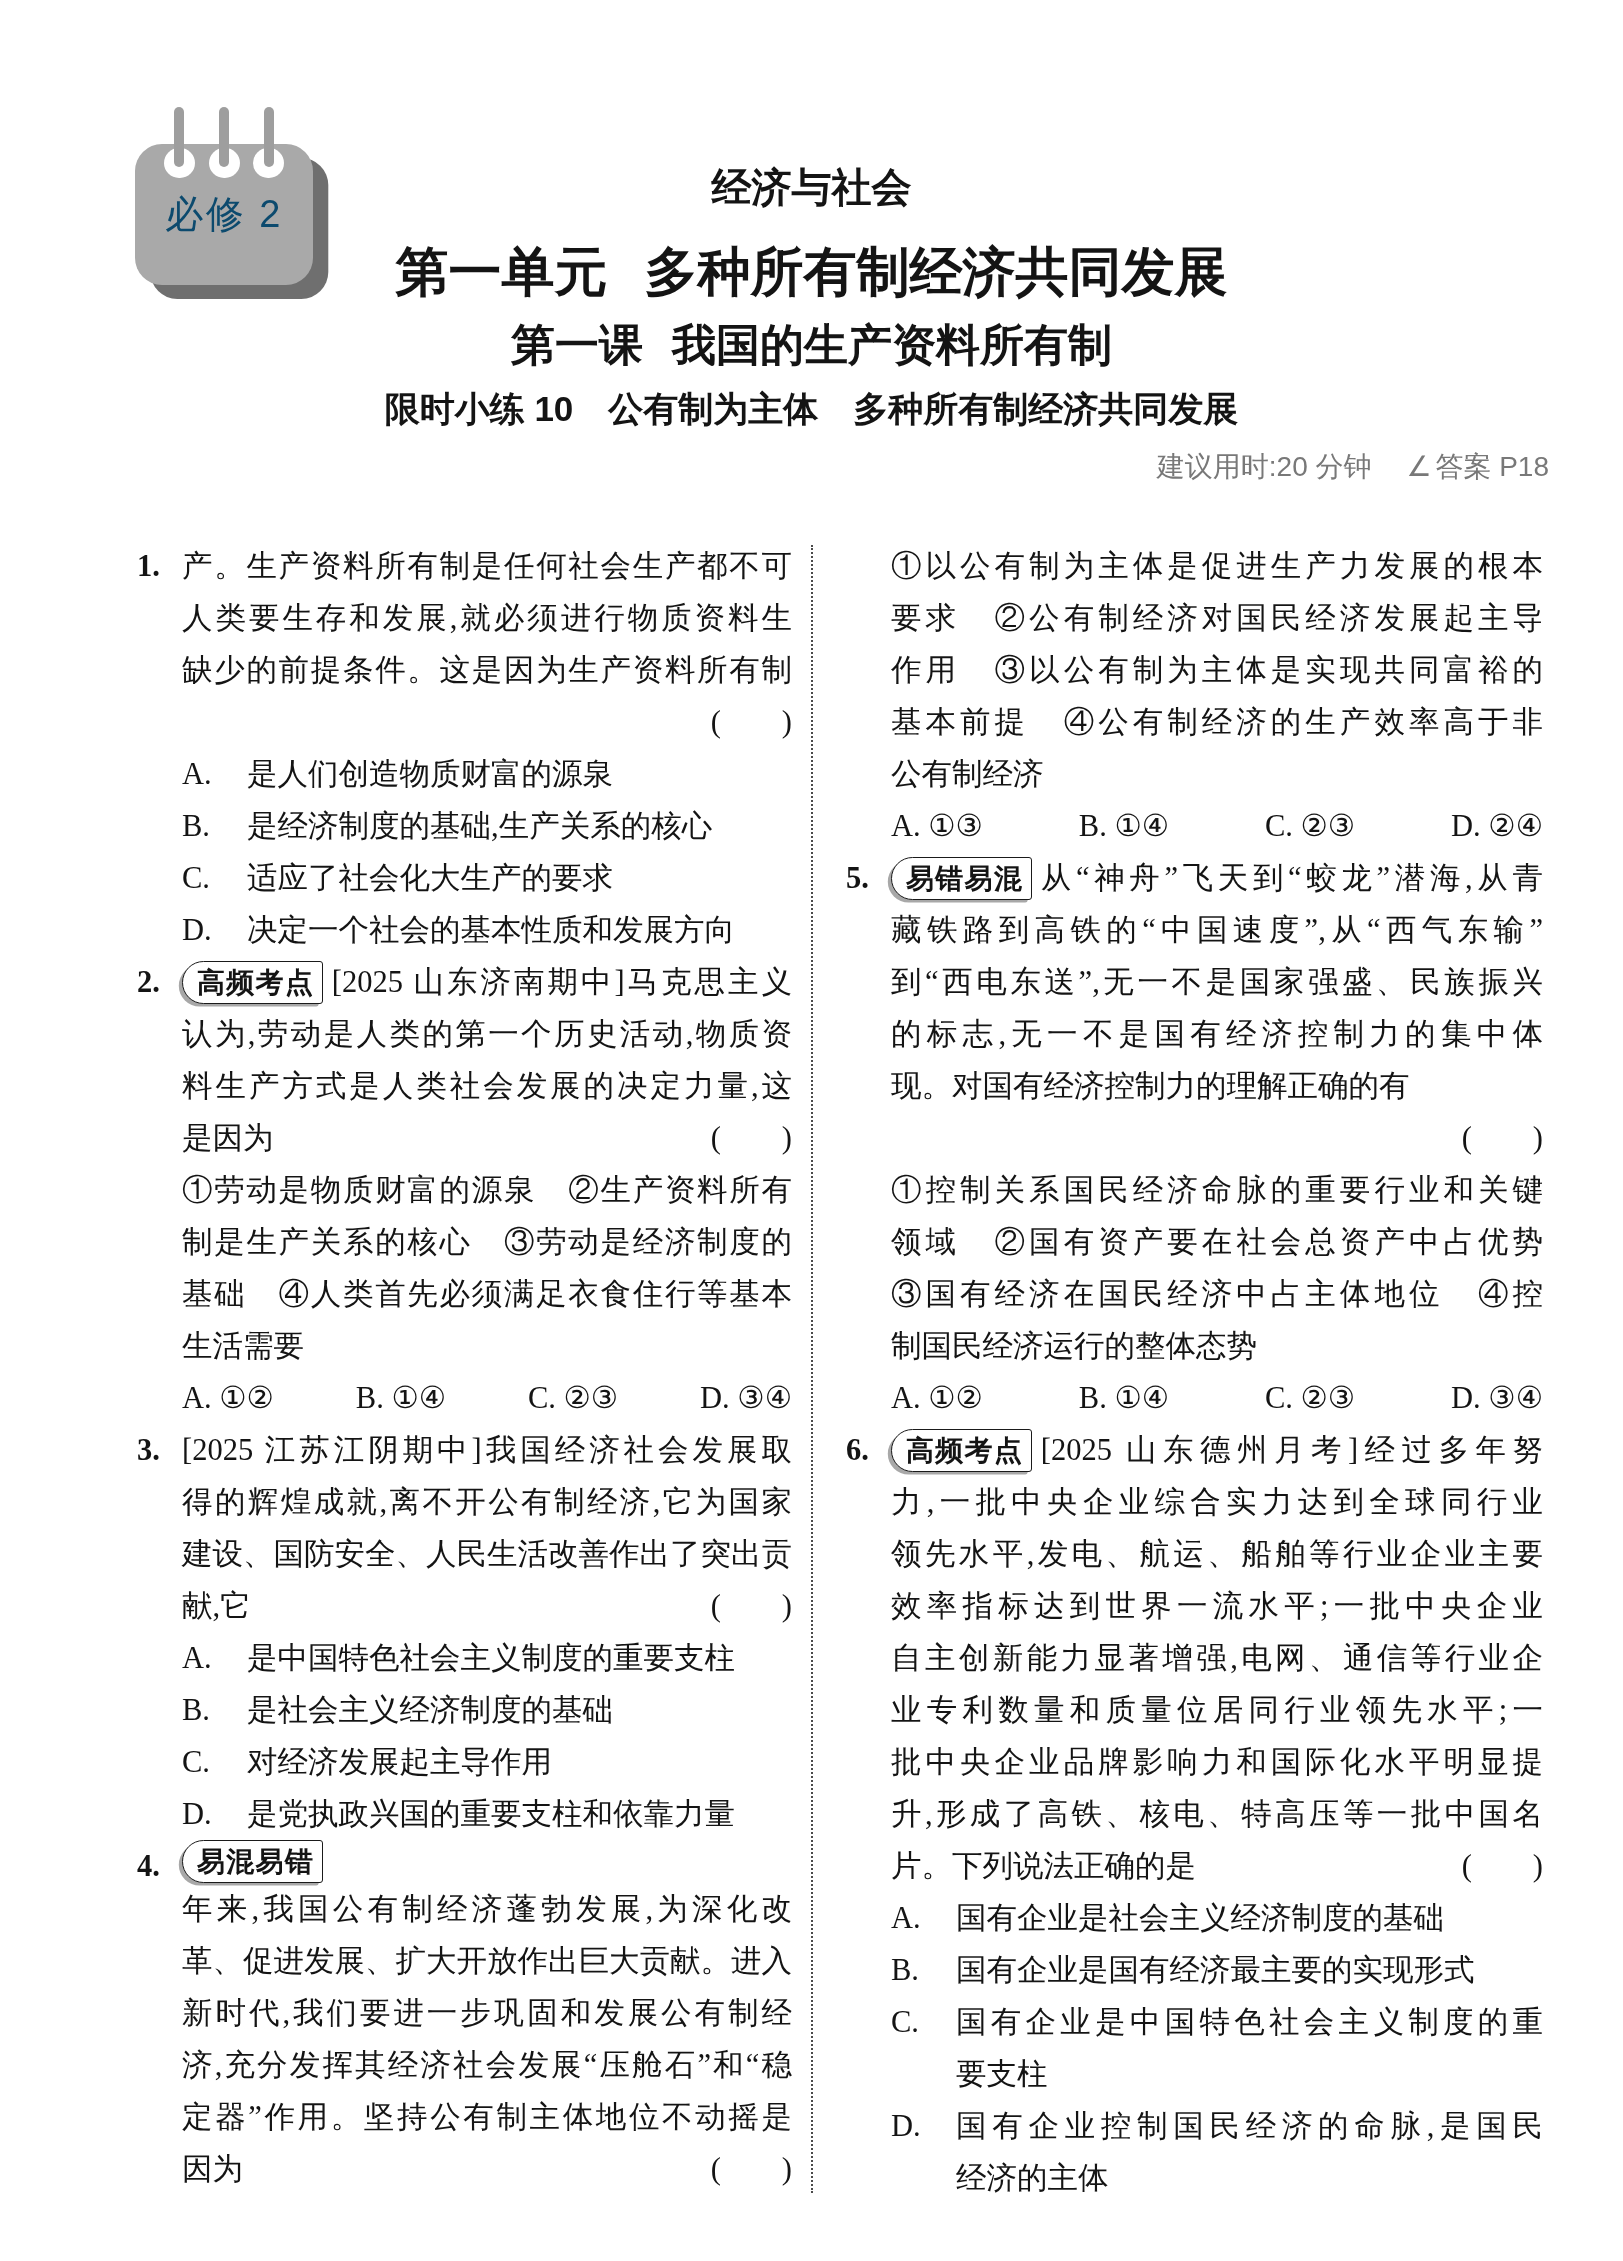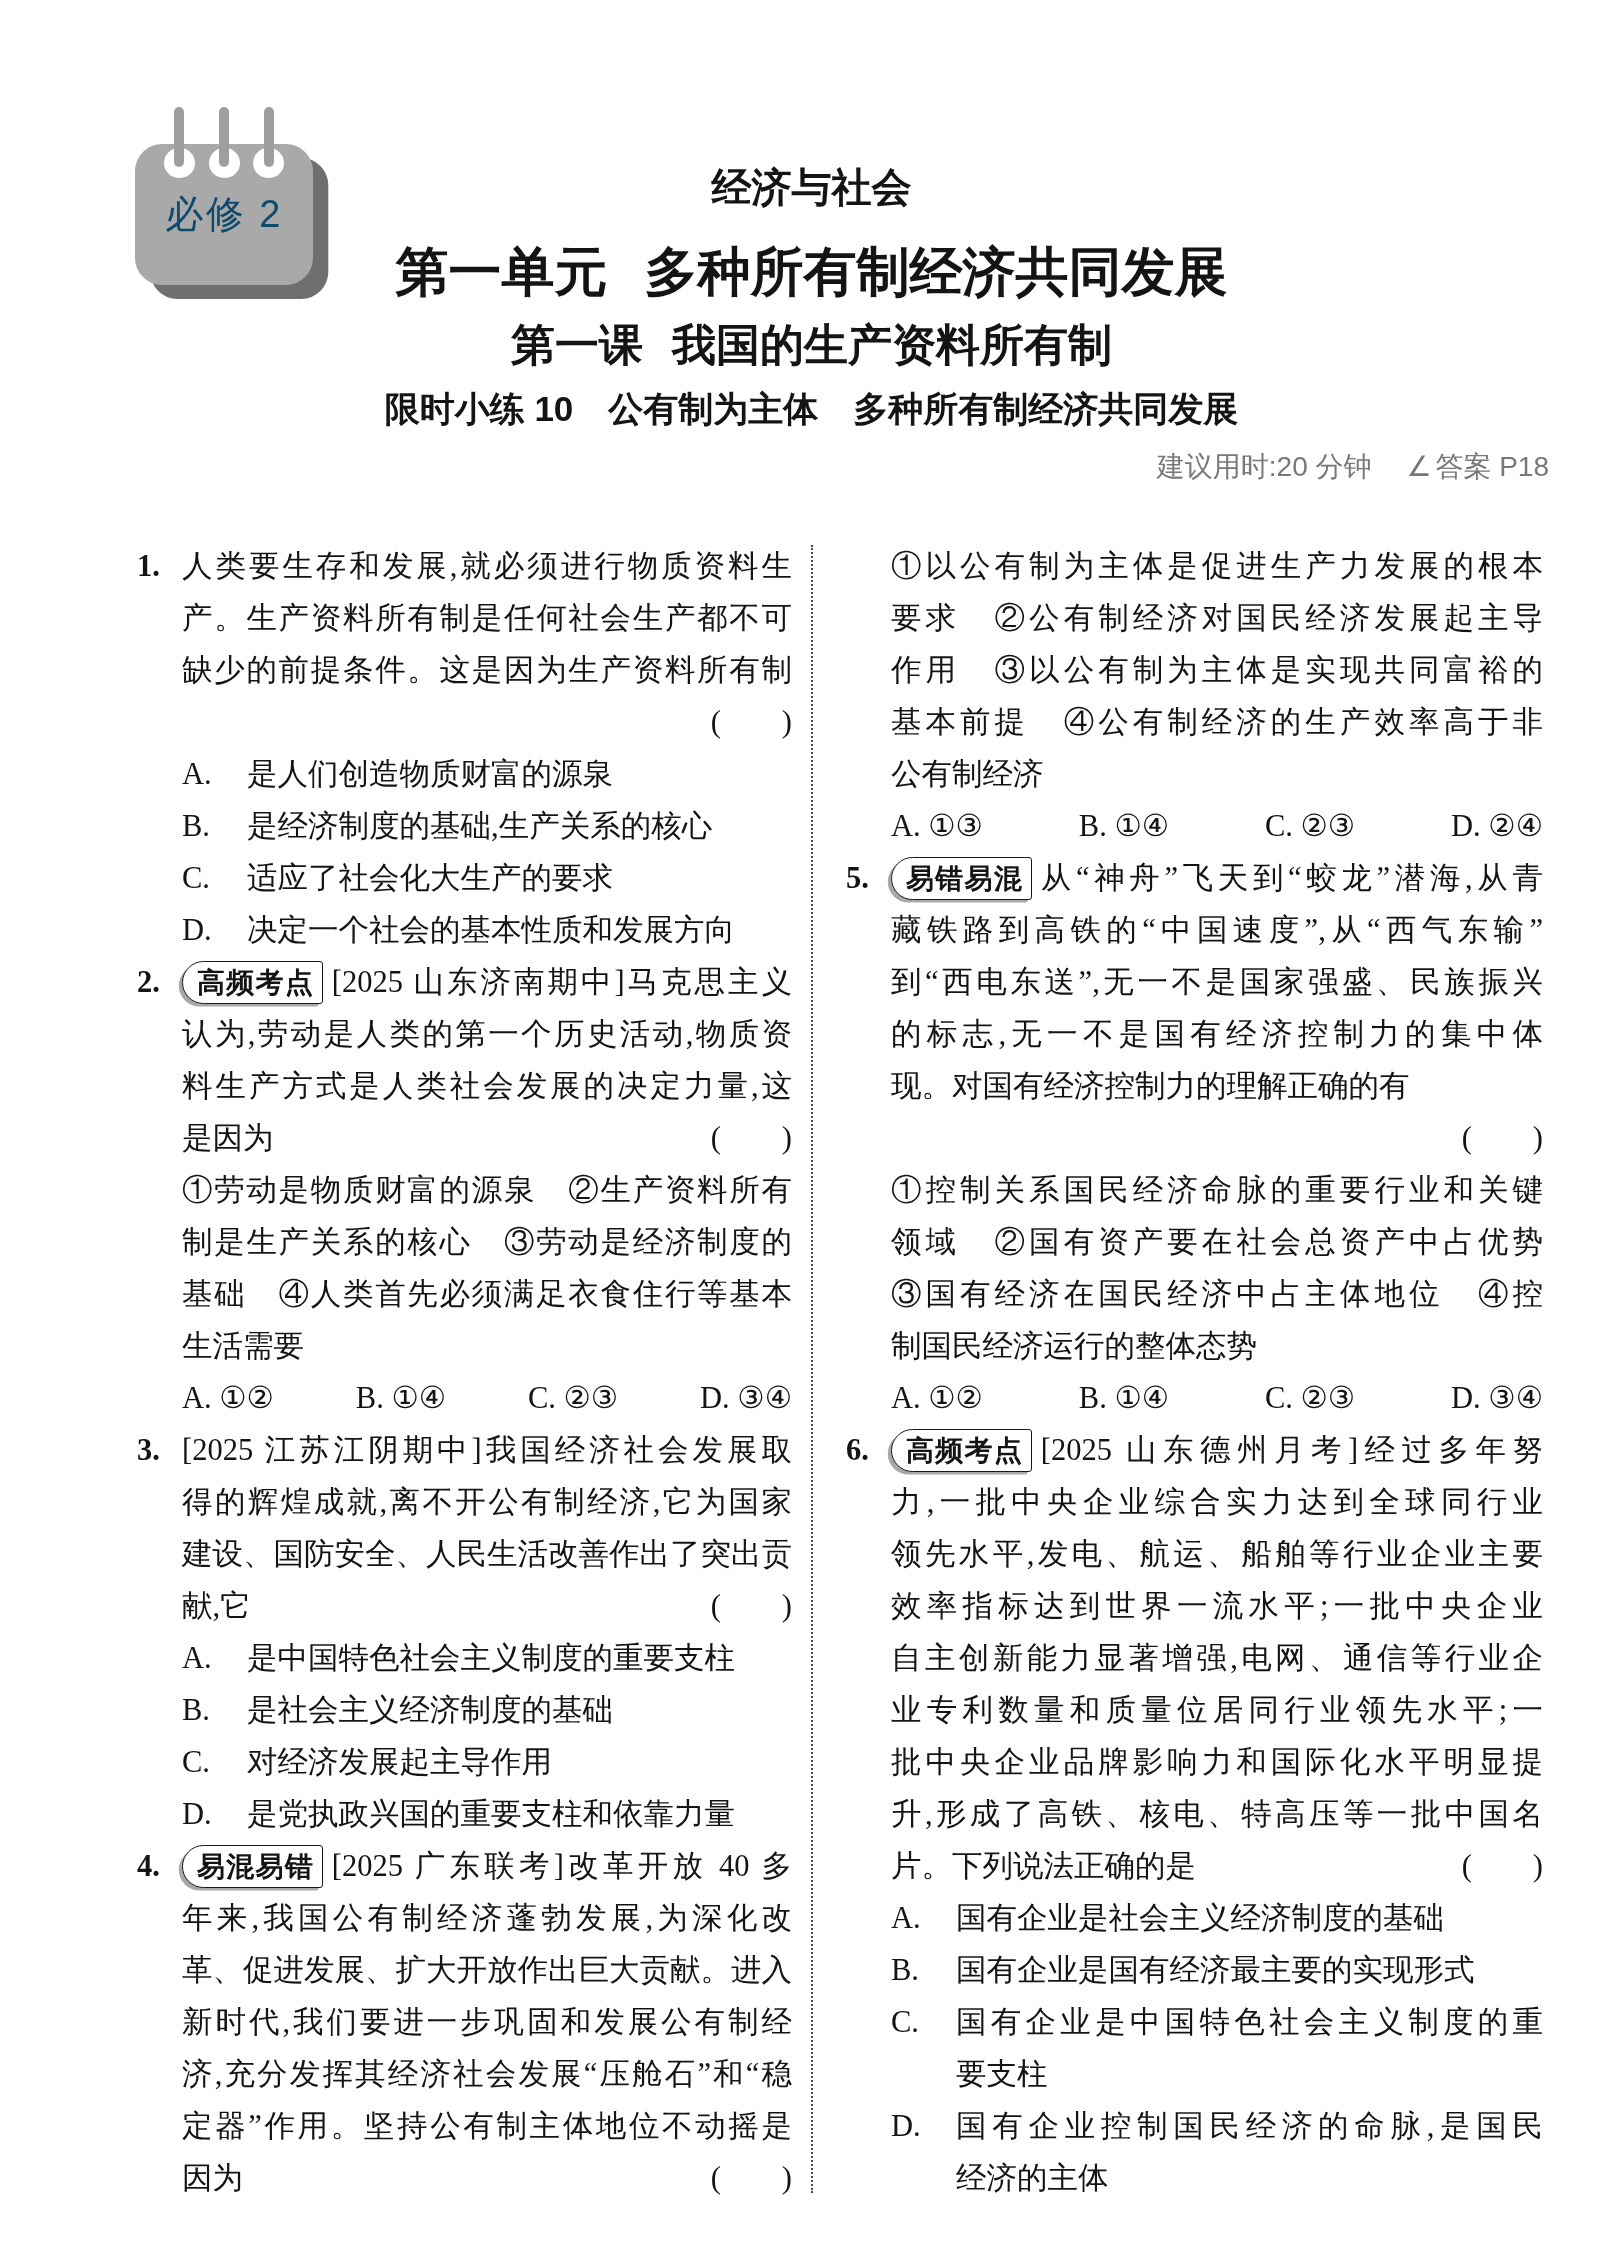--- a/index.html
+++ b/index.html
@@ -79,22 +79,22 @@
   <div class="practice-title">限时小练 10　公有制为主体　多种所有制经济共同发展</div>
   <div class="meta">
     <span>建议用时:20 分钟</span><span class="ans"><span class="angle">∠</span><span>答案 P18</span></span>
   </div>
 
   <div class="divider"></div>
   <div class="col col-left" id="col-left">
       <div class="question">
         <div class="qnum">1.</div>
         <div class="qbody">
+          <div class="qline j">产。生产资料所有制是任何社会生产都不可</div>
           <div class="qline j">人类要生存和发展,就必须进行物质资料生</div>
-          <div class="qline j">产。生产资料所有制是任何社会生产都不可</div>
           <div class="qline j">缺少的前提条件。这是因为生产资料所有制</div>
           <div class="qline brkline">
             <span class="qtext"></span>
             <span class="bracket">(　　)</span>
           </div>
           <div class="opt">
             <span class="optlabel">A.</span>
             <div class="optbody">
               <div class="optline">是人们创造物质财富的源泉</div>
             </div>
@@ -178,21 +178,20 @@
               <div class="optline">是党执政兴国的重要支柱和依靠力量</div>
             </div>
           </div>
         </div>
       </div>
       <div class="question">
         <div class="qnum">4.</div>
         <div class="qbody">
           <div class="qline tagline">
             <span class="tag">易混易错</span>
-            <span class="tagtext j">[2025 广东联考]改革开放 40 多</span>
           </div>
           <div class="qline j">年来,我国公有制经济蓬勃发展,为深化改</div>
           <div class="qline j">革、促进发展、扩大开放作出巨大贡献。进入</div>
           <div class="qline j">新时代,我们要进一步巩固和发展公有制经</div>
           <div class="qline j">济,充分发挥其经济社会发展“压舱石”和“稳</div>
           <div class="qline j">定器”作用。坚持公有制主体地位不动摇是</div>
           <div class="qline brkline">
             <span class="qtext">因为</span>
             <span class="bracket">(　　)</span>
           </div>

